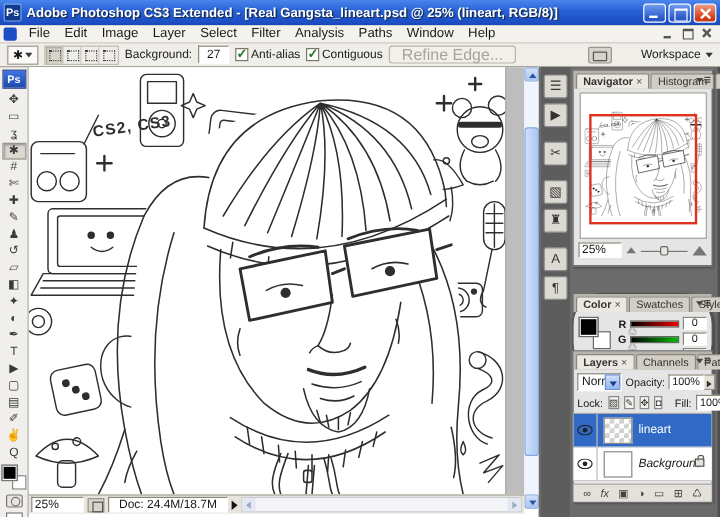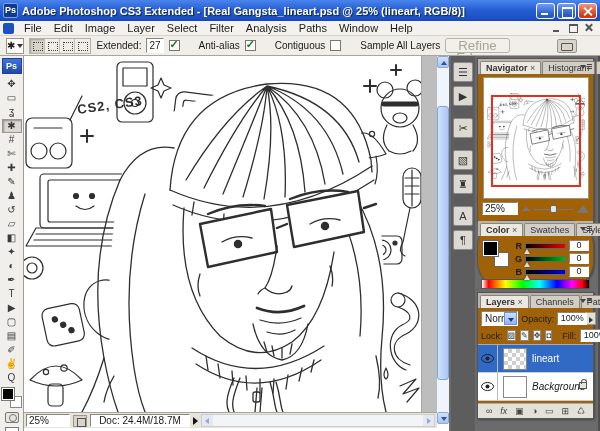--- a/index.html
+++ b/index.html
@@ -41,21 +41,21 @@
   .tool-preset { width:26px; height:16px; border:1px solid #9a968c; background:#fbfaf8; display:flex; align-items:center; justify-content:center; gap:2px; font-size:10px; }
   .mini-arrow { width:0; height:0; border-left:3px solid transparent; border-right:3px solid transparent; border-top:4px solid #333; }
   .selmode { display:flex; border:1px solid #b5b1a6; }
   .selmode span { width:15px; height:14px; border-right:1px solid #c5c1b6; position:relative; background:#efede8; }
   .selmode span:last-child{border-right:none;}
   .selmode span::after { content:""; position:absolute; left:3px; top:3px; width:8px; height:7px; border:1px dotted #444; }
   .selmode span.pressed { background:#d8d4ca; box-shadow:inset 1px 1px 2px #00000040; }
   .opt-label { color:#222; }
   .sunken { border:1px solid; border-color:#8a8778 #fff #fff #8a8778; background:#fff; font-size:10px; padding:0 2px; }
   #tolerance-input { width:26px; height:15px; text-align:center; line-height:13px; }
-  .checkbox { display:flex; align-items:center; gap:19px; }
+  .checkbox { display:flex; align-items:center; gap:2px; }
   .checkbox .box { width:11px; height:11px; background:#fff; border:1px solid #7a766a; position:relative; }
   .checkbox[data-checked="true"] .box::after { content:"✓"; position:absolute; left:0px; top:-3px; color:#1e7a1e; font-size:11px; font-weight:bold; }
   #refine-edge { border:1px solid #b9b4a8; border-radius:3px; background:#f2f0ea; color:#a9a49a; padding:1px 10px; height:15px; line-height:12px; }
   #bar-right { margin-left:auto; display:flex; align-items:center; gap:24px;padding-left:42px; }
   #bridge-icon { width:20px; height:14px; background:#d8d4cc; border:1px solid #9a968c; border-radius:2px; position:relative; }
   #bridge-icon::after{content:""; position:absolute; left:3px; top:3px; width:10px; height:6px; border:1px solid #555; border-radius:1px;}
   #workspace { display:flex; align-items:center; gap:4px; }
 
   
   #toolbar { position:absolute; left:0; top:56px; width:24px; height:375px; background:#f1efeb; border-right:1px solid #9f9b93; }
@@ -92,21 +92,21 @@
   .hs-arrow { position:absolute; top:0; width:11px; height:11px; background:#e4e8f2; }
   .hs-arrow::after{content:""; position:absolute; top:3px; border-top:3px solid transparent; border-bottom:3px solid transparent;}
   #hs-left{left:0;} #hs-left::after{left:3px; border-right:4px solid #9aa8c4;}
   #hs-right{right:0;} #hs-right::after{right:3px; border-left:4px solid #9aa8c4;}
 
   
   #rightpane { position:absolute; left:449px; top:56px; width:151px; height:375px; background:#6b6b6b; border-right:2px solid #4e4e4e; }
   #dock { position:absolute; left:2px; top:0; width:24px; height:375px; background:#5d5d5d; }
   .dock-icon { position:absolute; left:2px; width:20px; height:20px; background:#dcd9d2; border:1px solid #8a8a8a; border-radius:2px; text-align:center; line-height:19px; font-size:11px; color:#333; }
 
-  .panel { position:absolute; left:28px; width:117px; background:#a16207; border:1px solid #55555a; box-shadow:1px 1px 2px #00000055; }
+  .panel { position:absolute; left:28px; width:117px; background:#e5e5e5; border:1px solid #55555a; box-shadow:1px 1px 2px #00000055; }
   .tabstrip { height:15px; background:#b8b4ac; display:flex; align-items:flex-end; padding-left:2px; position:relative; }
   .tab { font-size:9px; padding:1px 5px 1px; border:1px solid #8a867c; border-bottom:none; background:#d2cec6; color:#333; border-radius:2px 2px 0 0; margin-right:1px; white-space:nowrap; }
   .tab.active { background:#ebe8e2; font-weight:bold; }
   .tab.active::after { content:" ×"; font-weight:normal; color:#555; }
   .panel-menu { position:absolute; right:1px; top:3px; width:12px; height:10px; }
   .panel-menu::before { content:""; position:absolute; right:6px; top:3px; border-left:3px solid transparent; border-right:3px solid transparent; border-top:4px solid #444; }
   .panel-menu::after { content:""; position:absolute; right:0px; top:2px; width:5px; height:1px; background:#444; box-shadow:0 2px 0 #444,0 4px 0 #444; }
 
   
   #navigator { top:2px; height:164px; }
@@ -114,21 +114,21 @@
   #nav-view-box { position:absolute; left:7px; top:17px; width:90px; height:92px; border:2px solid #e0301e; }
   #nav-bottom { display:flex; align-items:center; gap:4px; padding:3px 4px 0; }
   #nav-zoom-field { width:36px; height:13px; line-height:11px; }
   .mountain-small { width:0; height:0; border-left:4px solid transparent; border-right:4px solid transparent; border-bottom:5px solid #777; }
   .mountain-big { width:0; height:0; border-left:6px solid transparent; border-right:6px solid transparent; border-bottom:8px solid #777; }
   #nav-slider { position:relative; flex:1; height:10px; }
   #nav-slider::before { content:""; position:absolute; left:0; right:0; top:5px; height:1px; background:#777; }
   #nav-slider-thumb { position:absolute; left:40%; top:1px; width:7px; height:8px; background:#e8e5df; border:1px solid #666; border-radius:2px; }
 
   
-  #colorpanel { top:164px; height:68px;border-radius:26px; }
+  #colorpanel { top:188px; height:68px;border-radius:26px; }
   #color-body { position:relative; padding:4px 4px 0 4px; height:38px; }
   #color-swatches { position:absolute; left:5px; top:5px; width:26px; height:26px; }
   #color-fg { position:absolute; left:0; top:0; width:15px; height:15px; background:#000; border:1px solid #fff; outline:1px solid #666; z-index:2; }
   #color-bg { position:absolute; right:0; bottom:0; width:15px; height:15px; background:#fff; border:1px solid #666; }
   .chan-row { display:flex; align-items:center; gap:3px; margin:0 0 2px 32px; height:11px; }
   .chan-label { width:8px; font-size:9px; font-weight:bold; text-align:right; }
   .chan-bar { position:relative; flex:1; height:6px; border:1px solid #666; }
   .chan-bar.r { background:linear-gradient(90deg,#000,#e00); }
   .chan-bar.g { background:linear-gradient(90deg,#000,#0b0); }
   .chan-bar.b { background:linear-gradient(90deg,#000,#00d); }
@@ -137,21 +137,21 @@
   #spectrum { height:10px; margin:5px 3px 3px; border:1px solid #555;
     background:linear-gradient(90deg,#fff 0%,#f00 6%,#ff0 22%,#0f0 38%,#0ff 54%,#00f 70%,#f0f 84%,#f00 94%,#000 100%); }
 
   
   #layerspanel { top:236px; height:127px; }
   #layers-ctl1 { display:flex; align-items:center; gap:3px; padding:3px 3px 0; }
   #blend-select { width:62px; height:15px; background:#fff; border:1px solid; border-color:#8a8778 #fff #fff #8a8778; font-size:10px; line-height:13px; padding-left:3px; position:relative; }
   #blend-select .combo-btn { position:absolute; right:0; top:0; width:13px; height:13px; background:linear-gradient(180deg,#cfe0fa,#8fb4ee); border:1px solid #6a92d4; }
   #blend-select .combo-btn::after { content:""; position:absolute; left:3px; top:5px; border-left:3px solid transparent; border-right:3px solid transparent; border-top:4px solid #1a3a8c; }
   .pct-box { display:flex; align-items:center; }
-  .pct-box .val { width:30px; height:13px; text-align:center; line-height:11px; font-size:9px; padding-right:2px; }
+  .pct-box .val { width:30px; height:13px; text-align:left; line-height:11px; font-size:9px; padding-right:2px; }
   .pct-box .spin { width:9px; height:13px; position:relative; background:#e4e0d8; border:1px solid #9a968c; border-left:none; }
   .pct-box .spin::after { content:""; position:absolute; left:2px; top:4px; border-top:3px solid transparent; border-bottom:3px solid transparent; border-left:4px solid #333; }
   .tiny-label { font-size:9px; }
   #layers-ctl2 { display:flex; align-items:center; gap:4px; padding:3px 3px 2px; }
   .lock-icon { width:11px; height:11px; border:1px solid #888; background:#f4f2ec; font-size:8px; text-align:center; line-height:10px; color:#444; }
   #layers-list { background:#fff; border-top:1px solid #aaa; border-bottom:1px solid #aaa; height:56px; }
   .layer-row { display:flex; align-items:center; height:28px; border-bottom:1px solid #ccc; background:#fff; position:relative; }
   .layer-row[data-selected="true"] { background:#316ac5; color:#fff; }
   .eye-box { width:20px; height:100%; border-right:1px solid #bbb; display:flex; align-items:center; justify-content:center; }
   .layer-thumb { width:24px; height:22px; border:1px solid #888; margin:0 5px; background:#fff; }
@@ -201,33 +201,29 @@
   <div class="tool-preset">
     <span>✱</span>
     <span class="mini-arrow"></span>
   </div>
   <div class="selmode">
     <span class="pressed"></span>
     <span></span>
     <span></span>
     <span></span>
   </div>
-  <span class="opt-label label-text">Extended:</span>
+  <span class="opt-label label-text">Background:</span>
   <span id="tolerance-input" class="sunken">27</span>
   <div class="checkbox" data-checked="true">
     <span class="box"></span>
     <span class="label-text">Anti-alias</span>
   </div>
   <div class="checkbox" data-checked="true">
     <span class="box"></span>
     <span class="label-text">Contiguous</span>
-  </div>
-  <div class="checkbox" data-checked="false">
-    <span class="box"></span>
-    <span class="label-text">Sample All Layers</span>
   </div>
   <button id="refine-edge">Refine Edge...</button>
   <div id="bar-right">
     <div id="bridge-icon"></div>
     <div id="workspace">
       <span class="label-text">Workspace</span>
       <span class="mini-arrow"></span>
     </div>
   </div>
 </div>

